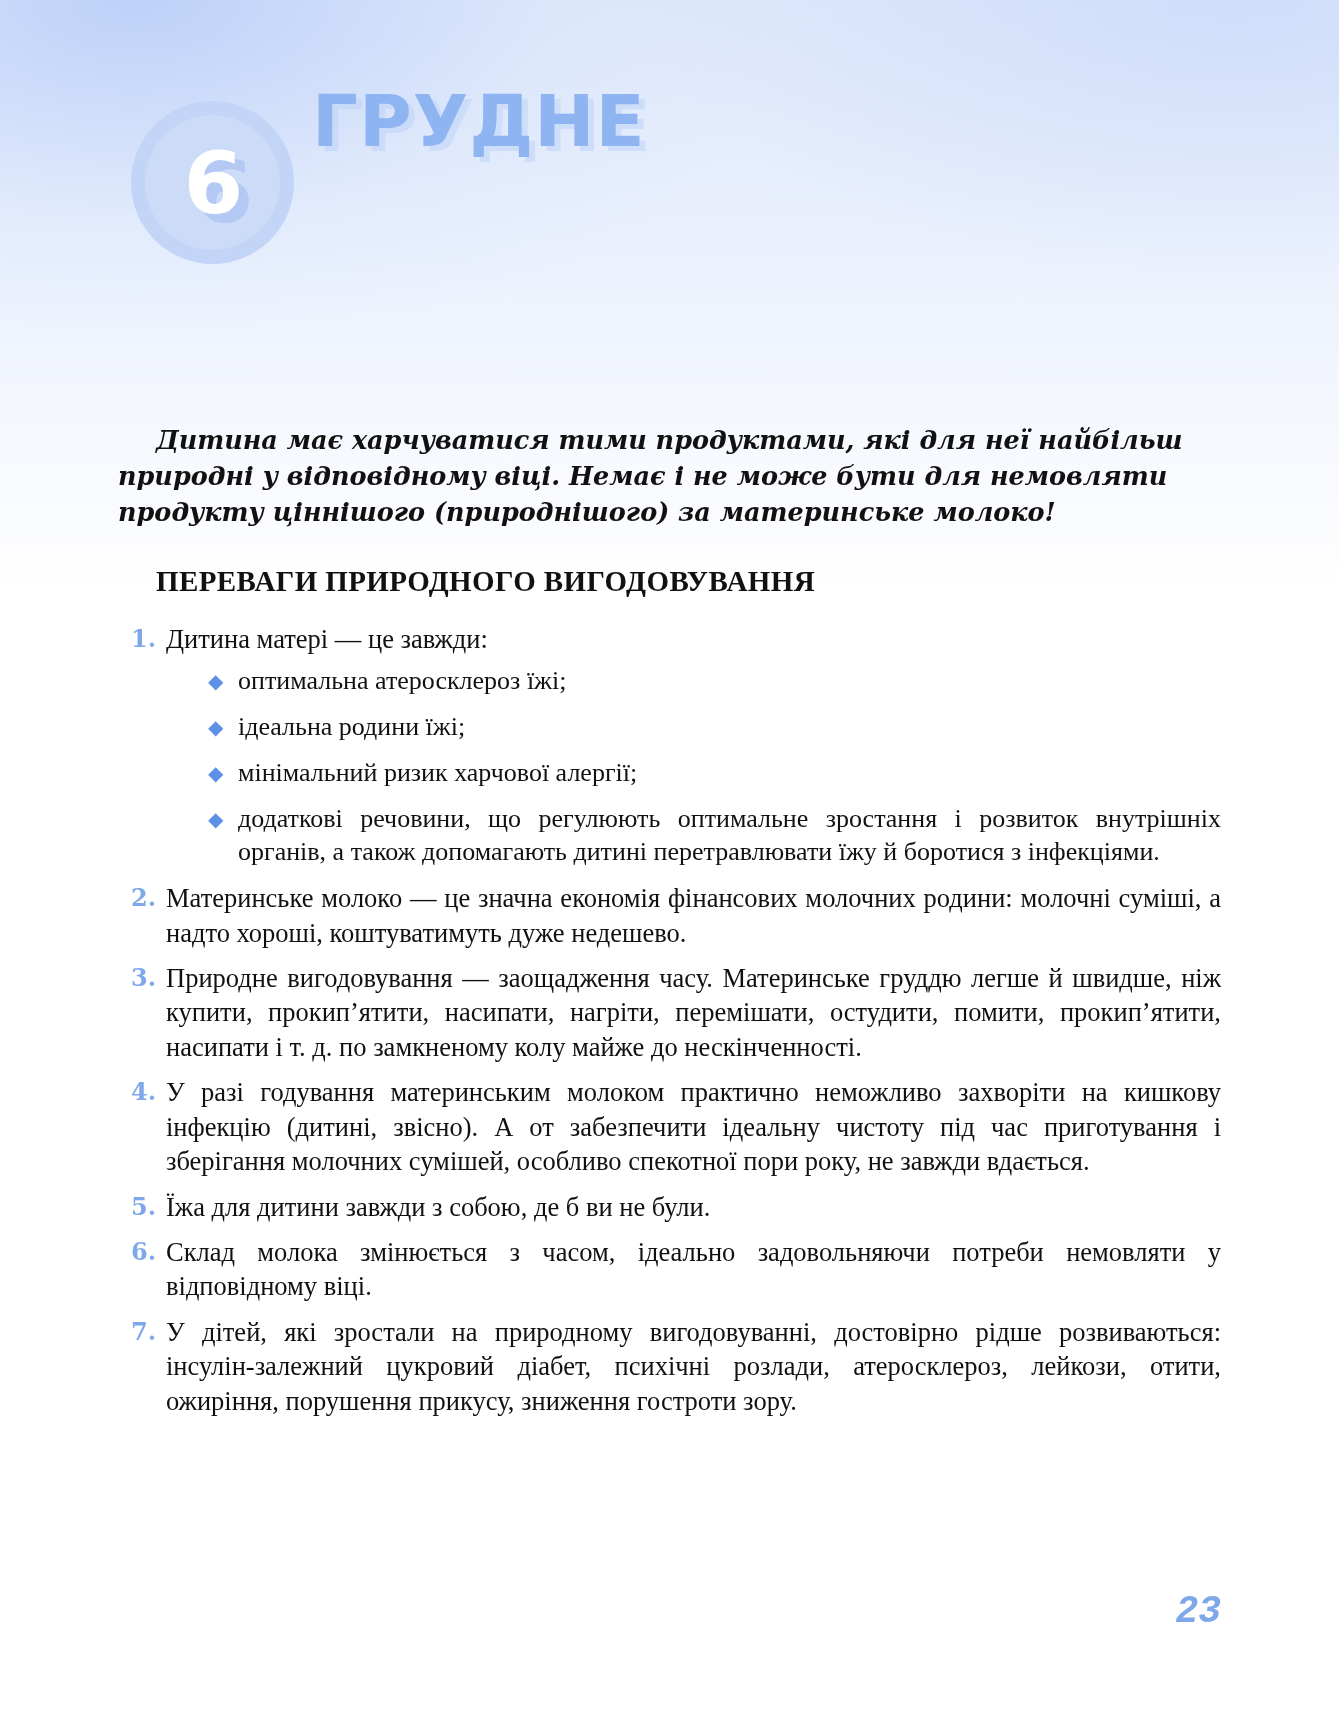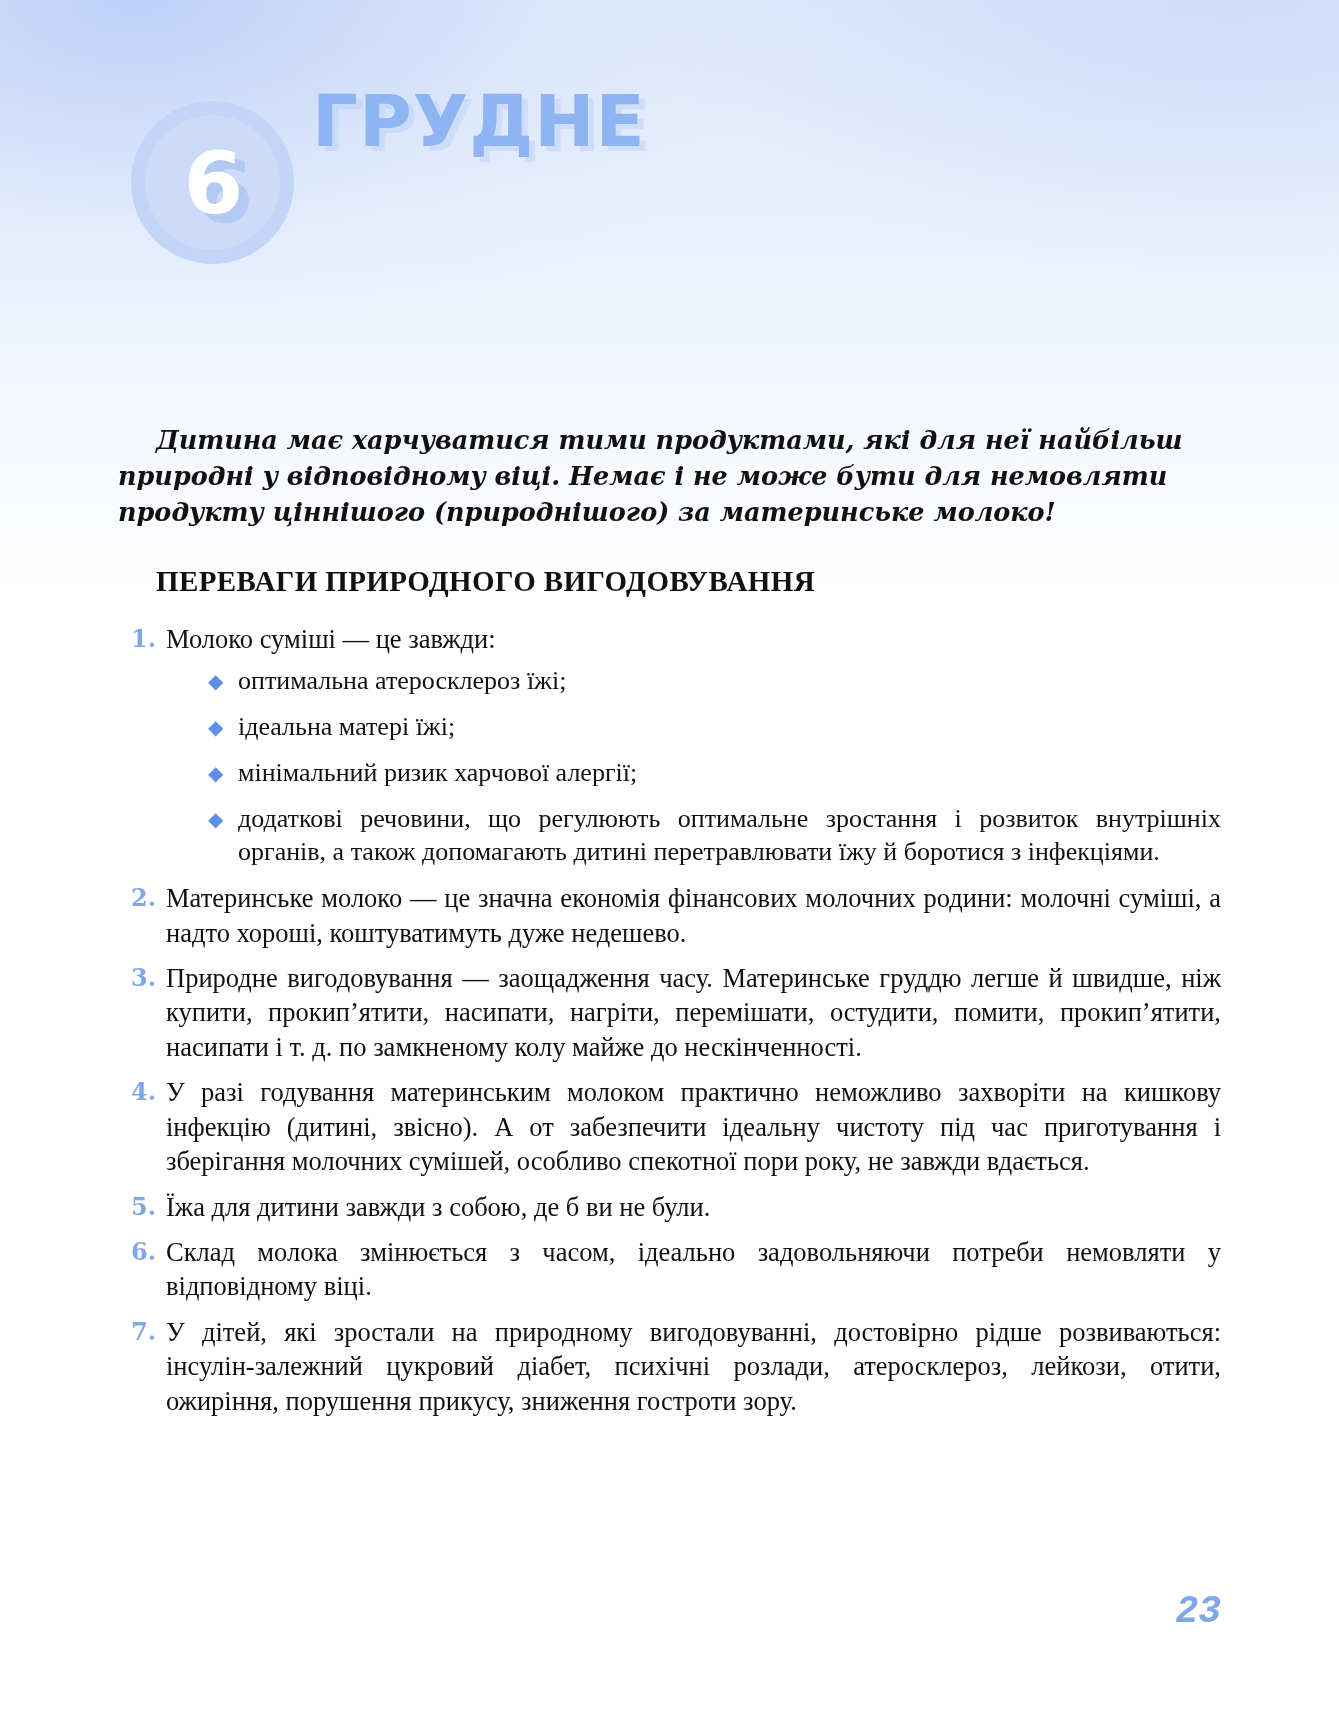--- a/index.html
+++ b/index.html
@@ -193,29 +193,29 @@
   </div>
 
   <div class="content">
     <p class="intro">Дитина має харчуватися тими продуктами, які для неї найбільш природні у відповідному віці. Немає і не може бути для немовляти продукту ціннішого (природнішого) за материнське молоко!</p>
 
     <h2 class="section-title">ПЕРЕВАГИ ПРИРОДНОГО ВИГОДОВУВАННЯ</h2>
 
     <ol class="main-list">
       <li>
         <span class="num">1.</span>
-        <span>Молоко суміші — це завжди:</span>
+        <span>Дитина матері — це завжди:</span>
         <ul class="sub-list">
           <li>
             <span class="bullet">◆</span>
             <span>оптимальна атеросклероз їжі;</span>
           </li>
           <li>
             <span class="bullet">◆</span>
-            <span>ідеальна матері їжі;</span>
+            <span>ідеальна родини їжі;</span>
           </li>
           <li>
             <span class="bullet">◆</span>
             <span>мінімальний ризик харчової алергії;</span>
           </li>
           <li>
             <span class="bullet">◆</span>
             <span>додаткові речовини, що регулюють оптимальне зростання і розвиток внутрішніх органів, а також допомагають дитині перетравлювати їжу й боротися з інфекціями.</span>
           </li>
         </ul>

